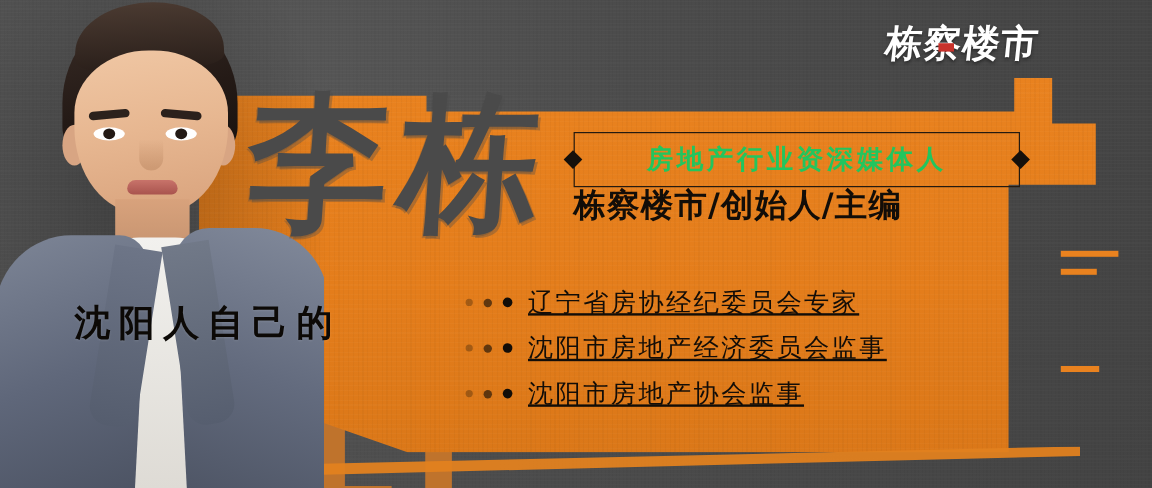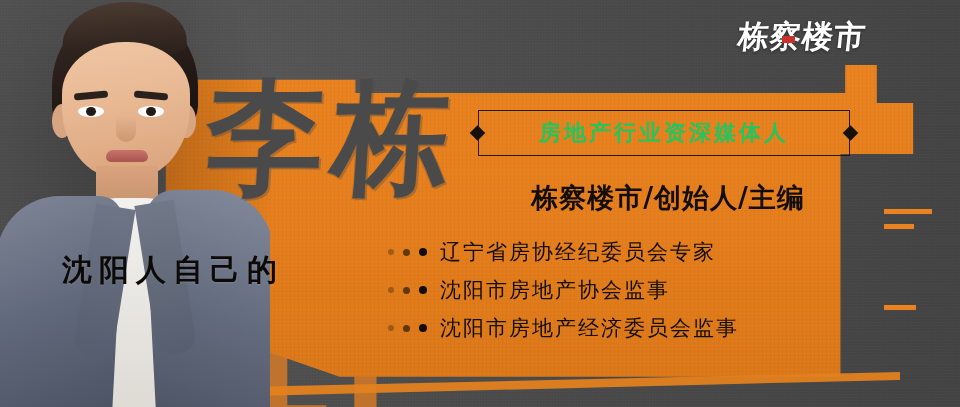--- a/index.html
+++ b/index.html
@@ -224,22 +224,21 @@
   .diamond{
     position:absolute;top:50%;width:11px;height:11px;
     background:#15100b;
     transform:translateY(-50%) rotate(45deg);
   }
   .diamond.l{left:-6px;}
   .diamond.r{right:-6px;}
 
   
   .subtitle{
-    position:absolute;left:478px;top:180px;width:380px;
-    text-align:center;
+    position:absolute;left:478px;top:153px;width:380px;
     color:#120d08;
     font-size:27px;
     font-weight:700;
     letter-spacing:1px;
     font-family:"DejaVu Serif","Liberation Serif",serif;
     white-space:nowrap;
   }
 
   
   .creds{
@@ -255,20 +254,21 @@
   }
   .dots i:nth-child(1){width:6px;height:6px;opacity:.30;}
   .dots i:nth-child(2){width:7px;height:7px;opacity:.62;}
   .dots i:nth-child(3){width:8px;height:8px;opacity:1;}
   .cred-text{
     color:#120d08;
     font-size:21px;
     letter-spacing:2px;
     font-family:"DejaVu Sans","Liberation Sans",sans-serif;
     white-space:nowrap;
+    text-decoration:underline;
   }
 
   
   .slogan{
     position:absolute;left:62px;top:244px;
     color:#0c0906;
     font-family:"DejaVu Serif","Liberation Serif",serif;
     font-weight:700;
     font-size:30px;
     letter-spacing:7px;
@@ -366,29 +366,29 @@
           <i></i>
         </span>
       <span class="cred-text">辽宁省房协经纪委员会专家</span>
     </div>
     <div class="cred-row">
       <span class="dots">
           <i></i>
           <i></i>
           <i></i>
         </span>
-      <span class="cred-text">沈阳市房地产协会监事</span>
+      <span class="cred-text">沈阳市房地产经济委员会监事</span>
     </div>
     <div class="cred-row">
       <span class="dots">
           <i></i>
           <i></i>
           <i></i>
         </span>
-      <span class="cred-text">沈阳市房地产经济委员会监事</span>
+      <span class="cred-text">沈阳市房地产协会监事</span>
     </div>
   </div>
 
   <div class="slogan">
     <span>沈阳人自己的</span>
   </div>
 
   <div class="logo">
     <span class="logo-text">栋察楼市</span>
     <span class="logo-dot"></span>

